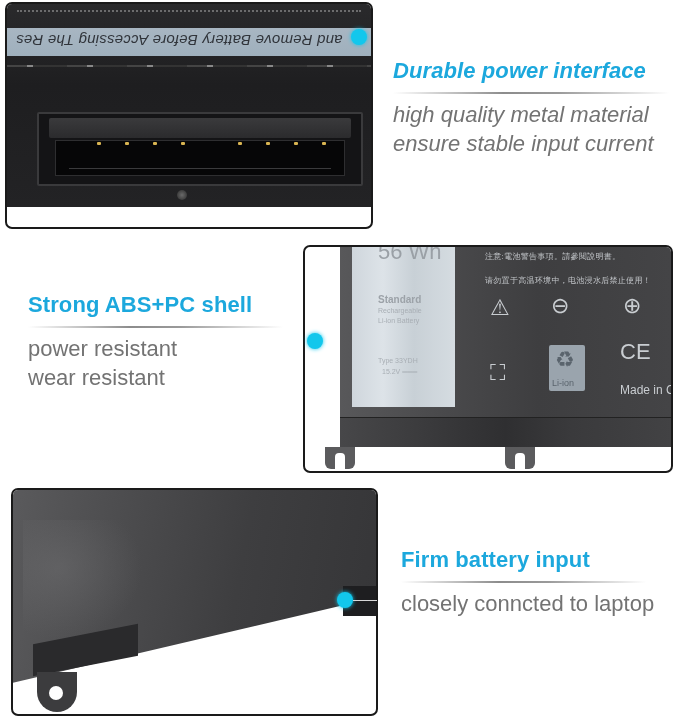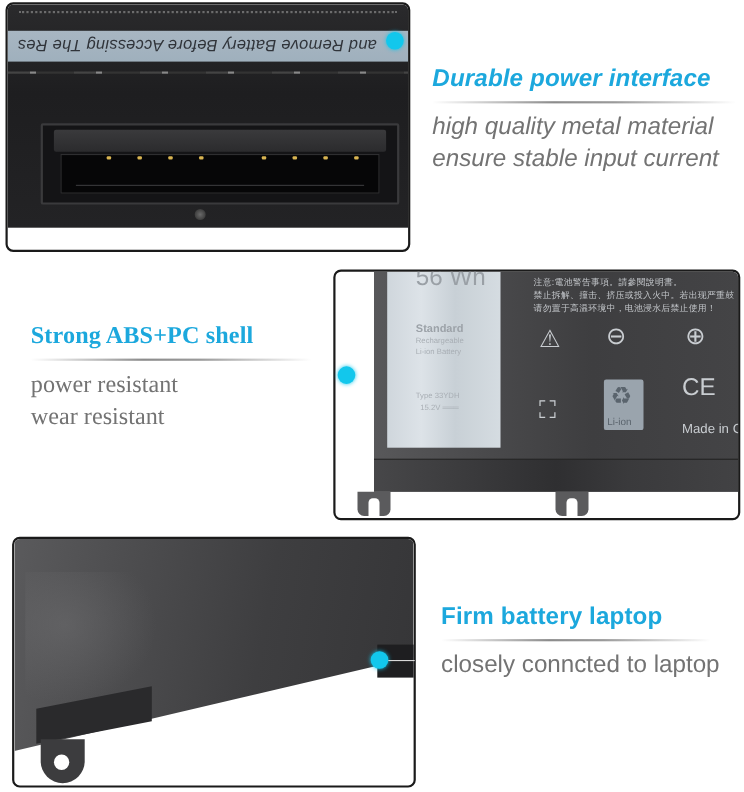--- a/index.html
+++ b/index.html
@@ -195,55 +195,54 @@
   <div class="dark">
     <div class="white-label">
       <div class="wl-wh">56 Wh</div>
       <div class="wl-std">Standard</div>
       <div class="wl-rech">Rechargeable</div>
       <div class="wl-li">Li-ion Battery</div>
       <div class="wl-type">Type 33YDH</div>
       <div class="wl-volt">15.2V ═══</div>
     </div>
     <div class="cn-text" style="top:4px">注意:電池警告事項。請參閱說明書。</div>
-    <div class="cn-text" style="top:16px">禁止拆解、撞击、挤压或投入火中。若出现严重鼓</div>
     <div class="cn-text" style="top:28px">请勿置于高温环境中，电池浸水后禁止使用！</div>
     <div class="sym" style="left:150px; top:50px;">⚠</div>
     <div class="sym" style="left:211px; top:48px;">⊖</div>
     <div class="sym" style="left:283px; top:48px;">⊕</div>
     <div class="sym" style="left:352px; top:48px;">◐</div>
     <div class="sym" style="left:150px; top:115px;">⛶</div>
     <div class="liion-box">
       <span class="rec">♻</span>
       <span class="lt">Li-ion</span>
     </div>
     <div class="sym" style="left:280px; top:94px;">CE</div>
     <div class="sym" style="left:338px; top:100px; font-size:30px;">🗑</div>
     <div class="made">Made in Chin</div>
     <div class="bottom-band"></div>
   </div>
   <div class="clip" style="left:20px;"></div>
   <div class="clip" style="left:200px;"></div>
 </div>
 <div class="dot" style="left:307px; top:333px;"></div>
 
-<div class="feature" style="left:28px; top:292px; width:255px;font-family:Liberation Serif, serif;">
+<div class="feature" style="left:28px; top:292px; width:255px;">
   <div class="title">Strong ABS+PC shell</div>
   <div class="rule"></div>
   <div class="line">power resistant</div>
   <div class="line">wear resistant</div>
 </div>
 
 <div class="photo-frame" id="p3">
   <div class="dark"></div>
   <div class="shade"></div>
   <div class="pad-left"></div>
   <div class="pad-right"></div>
   <div class="tab"></div>
 </div>
 <div class="dot" style="left:337px; top:592px;"></div>
 <div class="connector" style="left:353px; top:600px; width:24px;"></div>
 
 <div class="feature" style="left:401px; top:547px; width:245px;">
-  <div class="title">Firm battery laptop</div>
+  <div class="title">Firm battery input</div>
   <div class="rule"></div>
   <div class="line">closely conncted to laptop</div>
 </div>
 
 </body></html>

